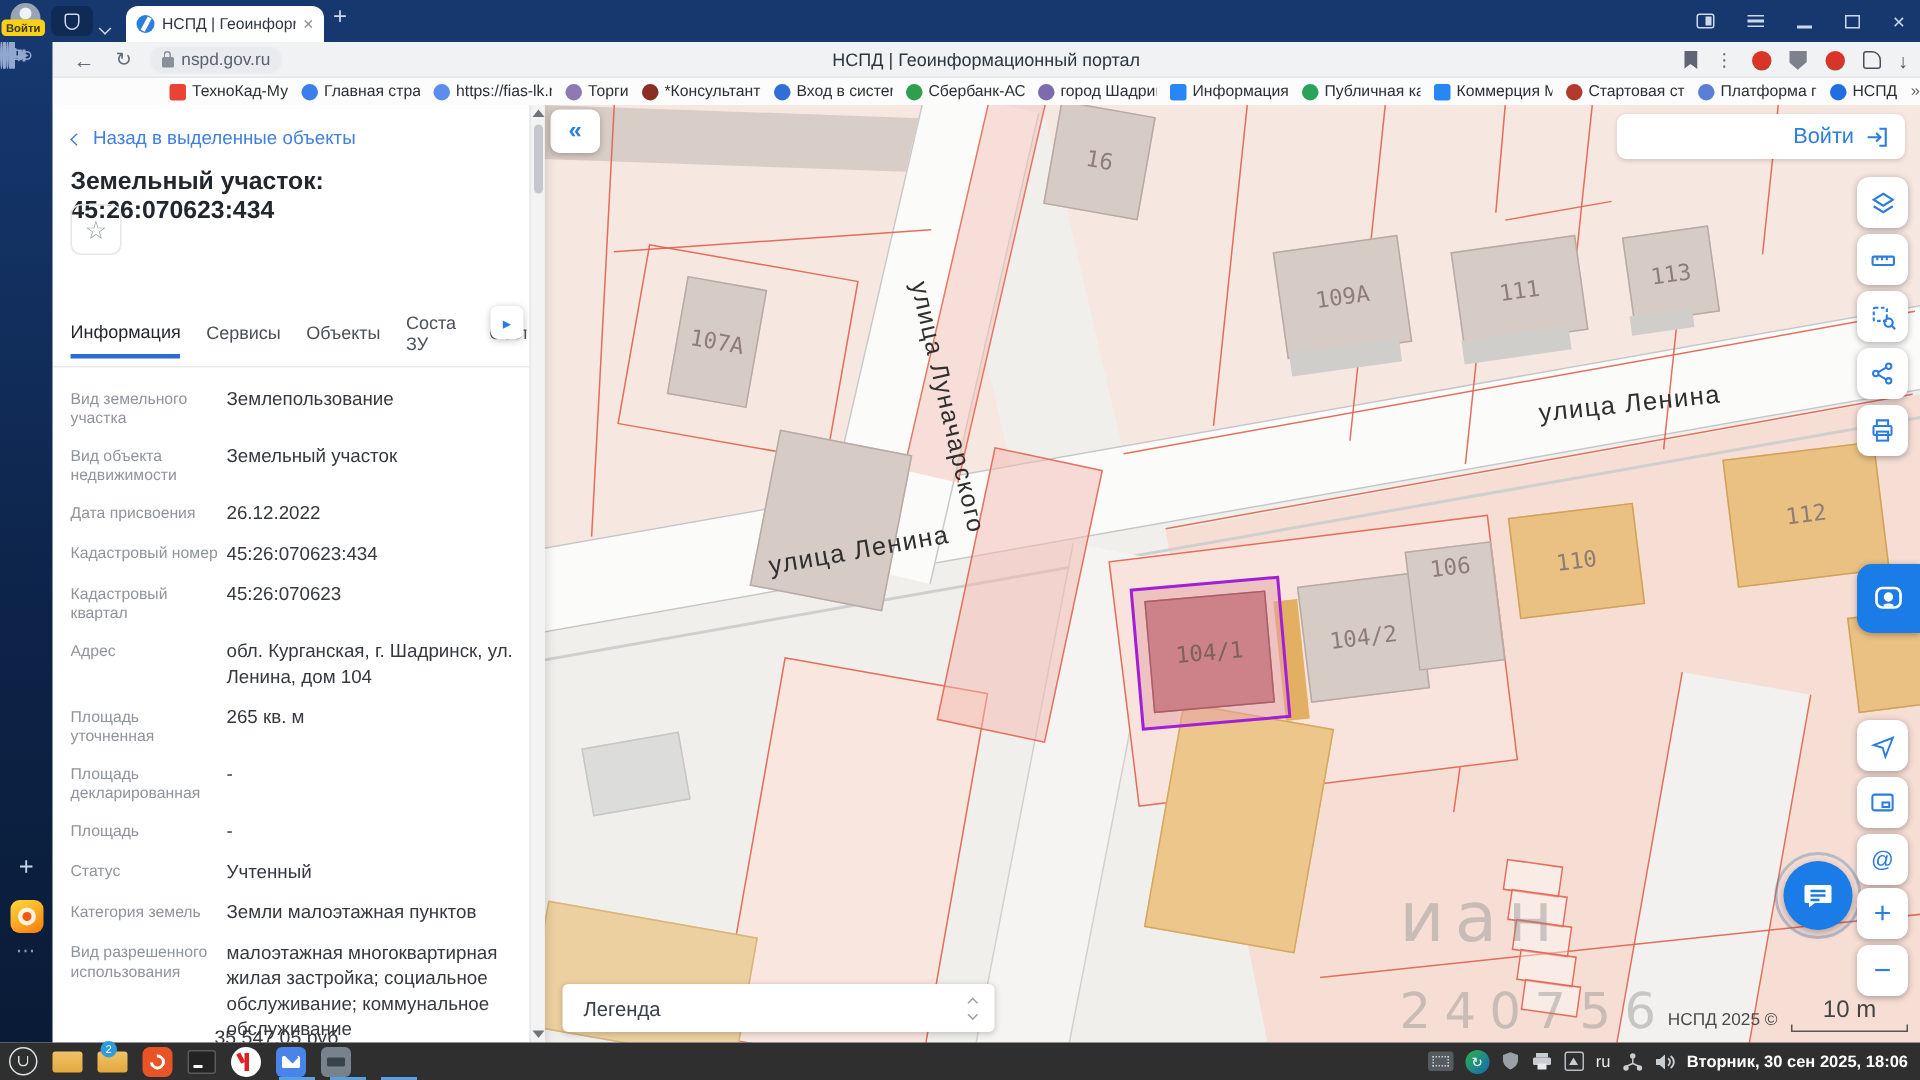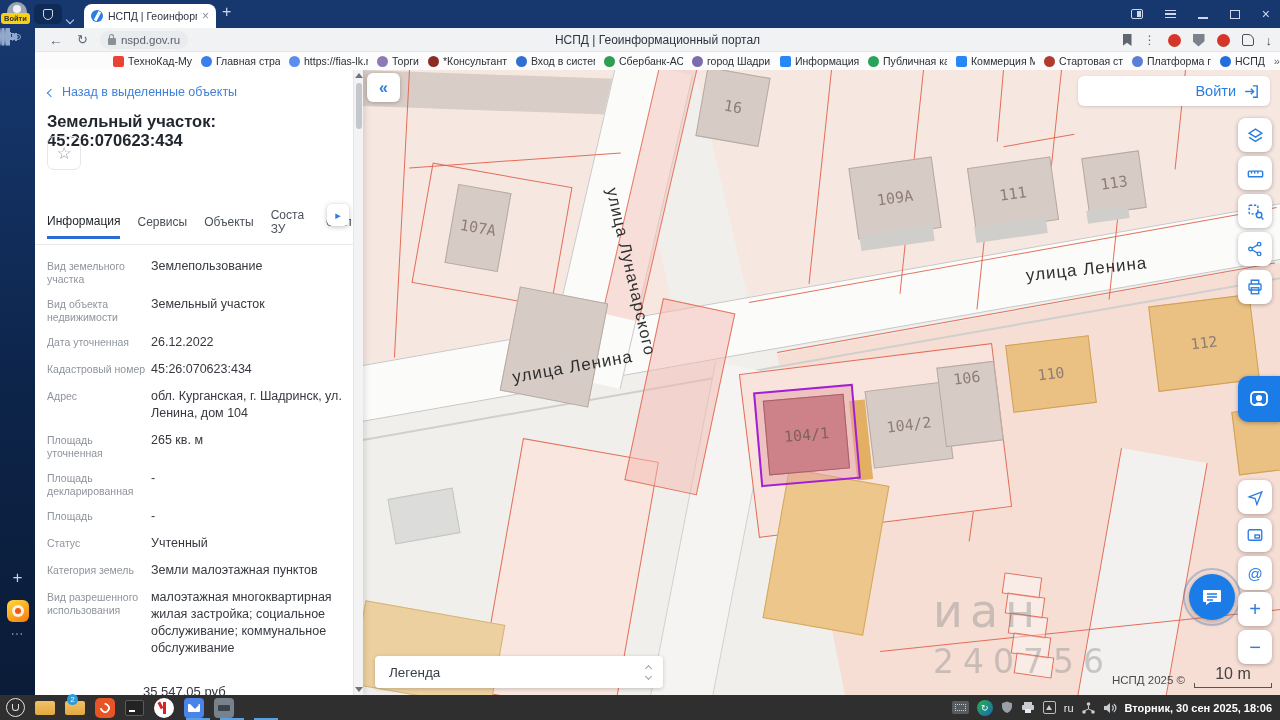--- a/index.html
+++ b/index.html
@@ -199,26 +199,30 @@
     <div style="padding-top:13px;height:452px;overflow:hidden">
       <div class="row">
           <span class="plabel">Вид земельного участка</span>
           <span class="pval">Землепользование</span>
         </div>
       <div class="row">
           <span class="plabel">Вид объекта недвижимости</span>
           <span class="pval">Земельный участок</span>
         </div>
       <div class="row">
-          <span class="plabel">Дата уточненная</span>
+          <span class="plabel">Дата присвоения</span>
           <span class="pval">26.12.2022</span>
         </div>
       <div class="row">
           <span class="plabel">Кадастровый номер</span>
           <span class="pval">45:26:070623:434</span>
+        </div>
+      <div class="row">
+          <span class="plabel">Кадастровый квартал</span>
+          <span class="pval">45:26:070623</span>
         </div>
       <div class="row">
           <span class="plabel">Адрес</span>
           <span class="pval">обл. Курганская, г. Шадринск, ул. Ленина, дом 104</span>
         </div>
       <div class="row">
           <span class="plabel">Площадь уточненная</span>
           <span class="pval">265 кв. м</span>
         </div>
       <div class="row">
@@ -334,21 +338,21 @@
     <div class="bld tan" style="left:-6px;top:542px;width:142px;height:85px;background:#ecd0a0;border-color:#d8b579;transform:rotate(10deg)"></div>
     <div style="position:absolute;left:28px;top:423px;width:66px;height:46px;background:#dcdcda;border:1px solid #c6c6c4;transform:rotate(-10deg)"></div>
     <div class="bld tan" style="left:872px;top:338px;width:60px;height:64px;transform:rotate(-7deg)"></div>
 
     <span class="street" style="left:258px;top:116px;transform:rotate(77deg);transform-origin:0 0">улица Луначарского</span>
     <span class="street" style="left:148px;top:298px;font-size:17px;transform:rotate(-10deg);transform-origin:0 0">улица Ленина</span>
     <span class="street" style="left:662px;top:196px;font-size:17px;transform:rotate(-6deg);transform-origin:0 0;z-index:4">улица Ленина</span>
 
     <div class="a" style="left:570px;top:514px;width:290px;text-align:left;z-index:6;color:rgba(135,135,135,.4);font-family:'DejaVu Sans',sans-serif">
       <div style="font-size:46px;letter-spacing:7px">иан</div>
-      <div style="font-size:33px;letter-spacing:9px;margin-top:4px">240756</div>
+      <div style="font-size:33px;letter-spacing:9px;margin-top:16px">240756</div>
     </div>
 
     <div class="a f" style="left:4px;top:3px;width:33px;height:29px;background:#fff;border-radius:6px;box-shadow:0 1px 4px rgba(0,0,0,.25);justify-content:center;color:#2b7de0;font-size:16px;font-weight:bold;z-index:12">
         <span>«</span>
       </div>
     <div class="a f" style="right:10px;top:6px;width:192px;height:30px;background:#fff;border-radius:6px;box-shadow:0 1px 3px rgba(0,0,0,.15);justify-content:flex-end;padding-right:10px;gap:7px;z-index:12">
       <span style="color:#2b7de0;font-size:14.5px">Войти</span>
       <svg width="17" height="17" viewBox="0 0 24 24" fill="none" stroke="#2b7de0" stroke-width="2">
           <path d="M14 4h6v16h-6"></path>
           <path d="M3 12h12"></path>

